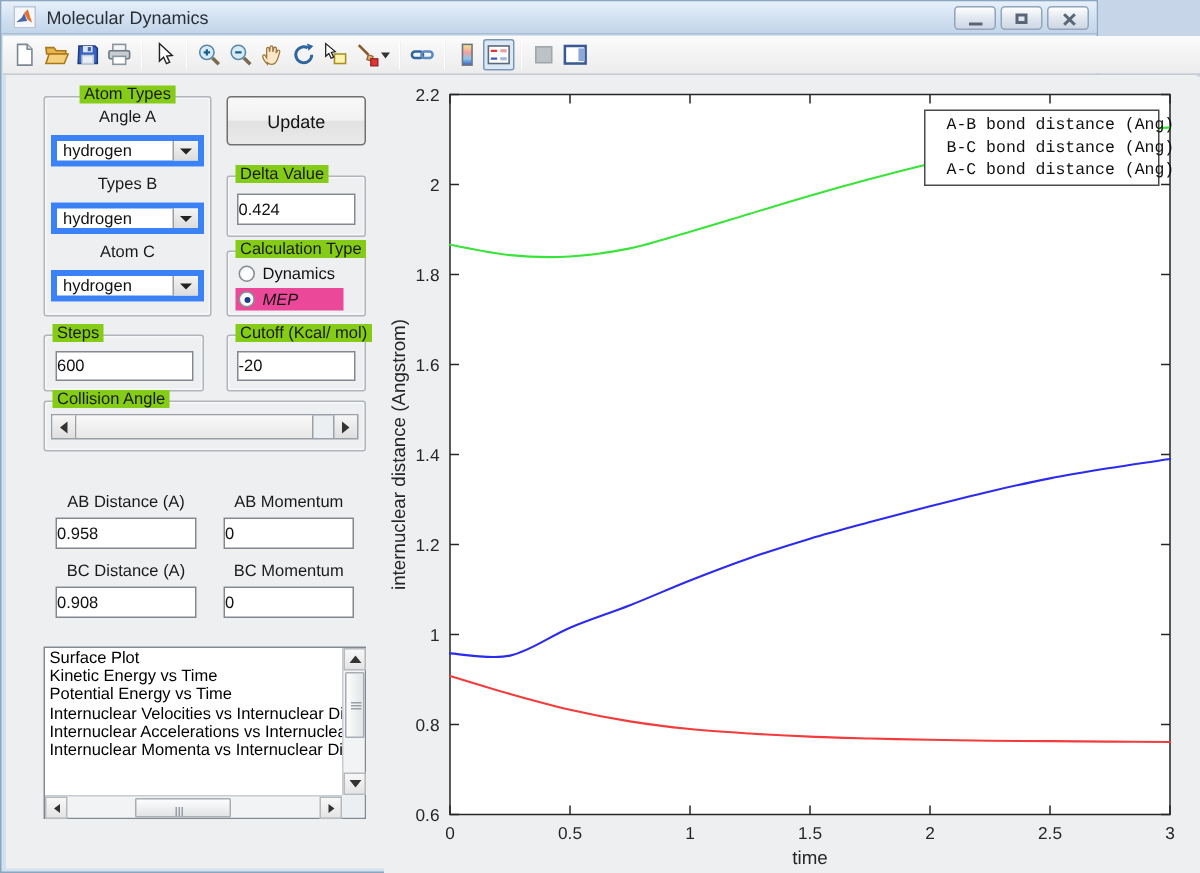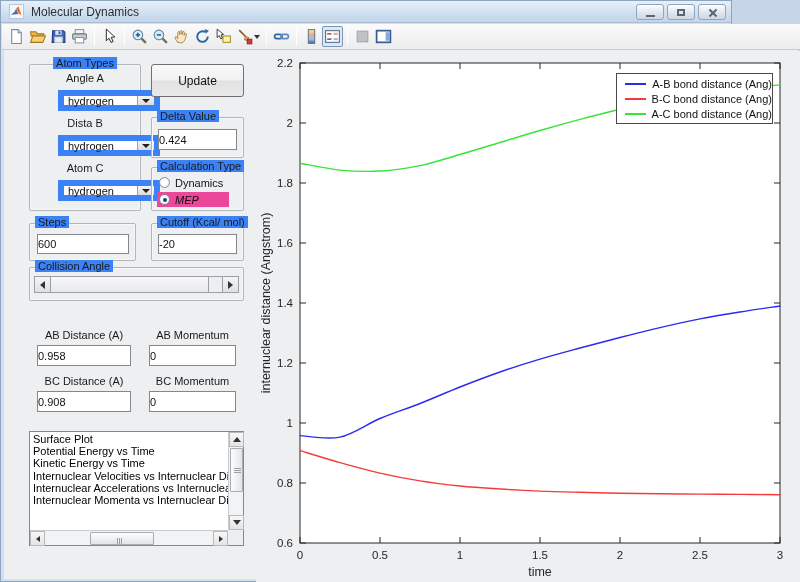--- a/index.html
+++ b/index.html
@@ -39,33 +39,33 @@
   .tsep { width:1px; height:18px; background:#c4c8cc; margin:0 4px; border-right:1px solid #fff; }
   .caret-down { width:0; height:0; border-left:3px solid transparent; border-right:3px solid transparent;
                 border-top:4px solid #333; margin-left:1px; }
 
   
   #content { position:absolute; left:3px; top:49px; width:794px; height:529px;
              background:#edeff1; }
 
   .group { position:absolute; border:1px solid #b2b6ba; border-radius:2px;
            box-shadow:inset 0 0 0 1px #f6f7f8; }
-  .group-title { position:absolute; top:-8px; background:#3b82f6; padding:0 3px;
+  .group-title { position:absolute; top:-8px; background:#84cc16; padding:0 3px;
                  font-size:11px; color:#1a1a1a; white-space:nowrap; }
   .gt-center { left:50%; transform:translateX(-50%); }
   .gt-left { left:5px; }
 
   .small-label { position:absolute; font-size:11px; color:#1a1a1a; text-align:center; }
 
   .field { position:absolute; background:#fff; border:1px solid #82888e;
            font-size:11px; color:#111; font-family:"Liberation Sans",sans-serif; }
   input.field { outline:none; }
 
-  .dropdown { position:absolute; height:21px; background:#fff; border:6px solid #3b82f6;
-              display:flex; align-items:center;margin-left:24px; }
+  .dropdown { position:absolute; height:21px; background:#fff; border:4px solid #3b82f6;
+              display:flex; align-items:center; }
   .dd-text { flex:1; font-size:11px; padding-left:4px; color:#111; }
   .dd-btn { width:17px; height:100%; background:linear-gradient(#f4f4f4,#dcdcdc);
             border-left:1px solid #9aa0a6; display:flex; align-items:center; justify-content:center; }
   .dd-arrow { width:0; height:0; border-left:4px solid transparent; border-right:4px solid transparent;
               border-top:4px solid #222; }
 
   #update-btn { position:absolute; left:150px; top:63px; width:93px; height:33px;
                 background:linear-gradient(#f9f9f9 0%,#f1f1f1 48%,#e2e2e2 52%,#e9e9e9 100%);
                 border:1px solid #707070; border-radius:3px; font-size:12px; color:#111;
                 display:flex; align-items:center; justify-content:center; }
@@ -124,21 +124,21 @@
   #chart { position:absolute; left:255px; top:50px; width:545px; height:532px; background:#edeff1; }
   #chart svg { position:absolute; left:0; top:0; }
   .tick { font-size:11.5px; fill:#262626; font-family:"Liberation Sans",sans-serif; }
   .axis-label { font-size:12.5px; fill:#262626; font-family:"Liberation Sans",sans-serif; }
 
   #legend { position:absolute; left:615px; top:72px; width:157px; height:51px; background:#fff;
             border:1px solid #4a4a4a; z-index:5; display:flex; flex-direction:column;
             justify-content:center; padding-left:8px; gap:3px; }
   .legend-row { display:flex; align-items:center; height:12px; }
   .legend-swatch { width:27px; height:2px; margin-right:6px; }
-  .legend-label { font-size:11px; color:#111; white-space:nowrap; }
+  .legend-label { font-size:11px; color:#111; white-space:nowrap;font-family:Liberation Mono, monospace; }
 </style>
 </head>
 <body>
 
 <div id="window">
 
   <div id="titlebar">
     <div class="app-icon">
       <svg viewBox="0 0 16 16" width="13" height="13" style="position:absolute;left:0;top:0">
         <path d="M1 12l4.5-3.5 2-4 2.5 6.5z" fill="#4a66a8"></path>
@@ -283,21 +283,21 @@
   <div class="group" style="left:28px;top:63px;width:112px;height:147px">
     <span class="group-title gt-center">Atom Types</span>
   </div>
   <div class="small-label" style="left:28px;top:71px;width:112px">Angle A</div>
   <div class="dropdown" style="left:33px;top:89px;width:102px">
     <span class="dd-text">hydrogen</span>
     <span class="dd-btn">
         <span class="dd-arrow"></span>
       </span>
   </div>
-  <div class="small-label" style="left:28px;top:116px;width:112px">Dista B</div>
+  <div class="small-label" style="left:28px;top:116px;width:112px">Types B</div>
   <div class="dropdown" style="left:33px;top:134px;width:102px">
     <span class="dd-text">hydrogen</span>
     <span class="dd-btn">
         <span class="dd-arrow"></span>
       </span>
   </div>
   <div class="small-label" style="left:28px;top:161px;width:112px">Atom C</div>
   <div class="dropdown" style="left:33px;top:179px;width:102px">
     <span class="dd-text">hydrogen</span>
     <span class="dd-btn">
@@ -353,22 +353,22 @@
   <input class="field" style="left: 36px; top: 344px; width: 94px; height: 21px;" value="0.958">
   <input class="field" style="left: 148px; top: 344px; width: 87px; height: 21px;" value="0">
   <div class="small-label" style="left:36px;top:374px;width:94px">BC Distance (A)</div>
   <div class="small-label" style="left:148px;top:374px;width:87px">BC Momentum</div>
   <input class="field" style="left: 36px; top: 390px; width: 94px; height: 21px;" value="0.908">
   <input class="field" style="left: 148px; top: 390px; width: 87px; height: 21px;" value="0">
 
   <div id="listbox">
     <div id="lb-items">
         <div class="lb-item">Surface Plot</div>
+        <div class="lb-item">Kinetic Energy vs Time</div>
         <div class="lb-item">Potential Energy vs Time</div>
-        <div class="lb-item">Kinetic Energy vs Time</div>
         <div class="lb-item">Internuclear Velocities vs Internuclear Distance</div>
         <div class="lb-item">Internuclear Accelerations vs Internuclear Dista</div>
         <div class="lb-item">Internuclear Momenta vs Internuclear Distance</div>
       </div>
     <div class="sb-v">
       <div class="sb-btn" style="position:absolute;top:0;left:0">
           <span class="arr-u"></span>
         </div>
       <div class="vthumb">
           <span class="grip-h">

